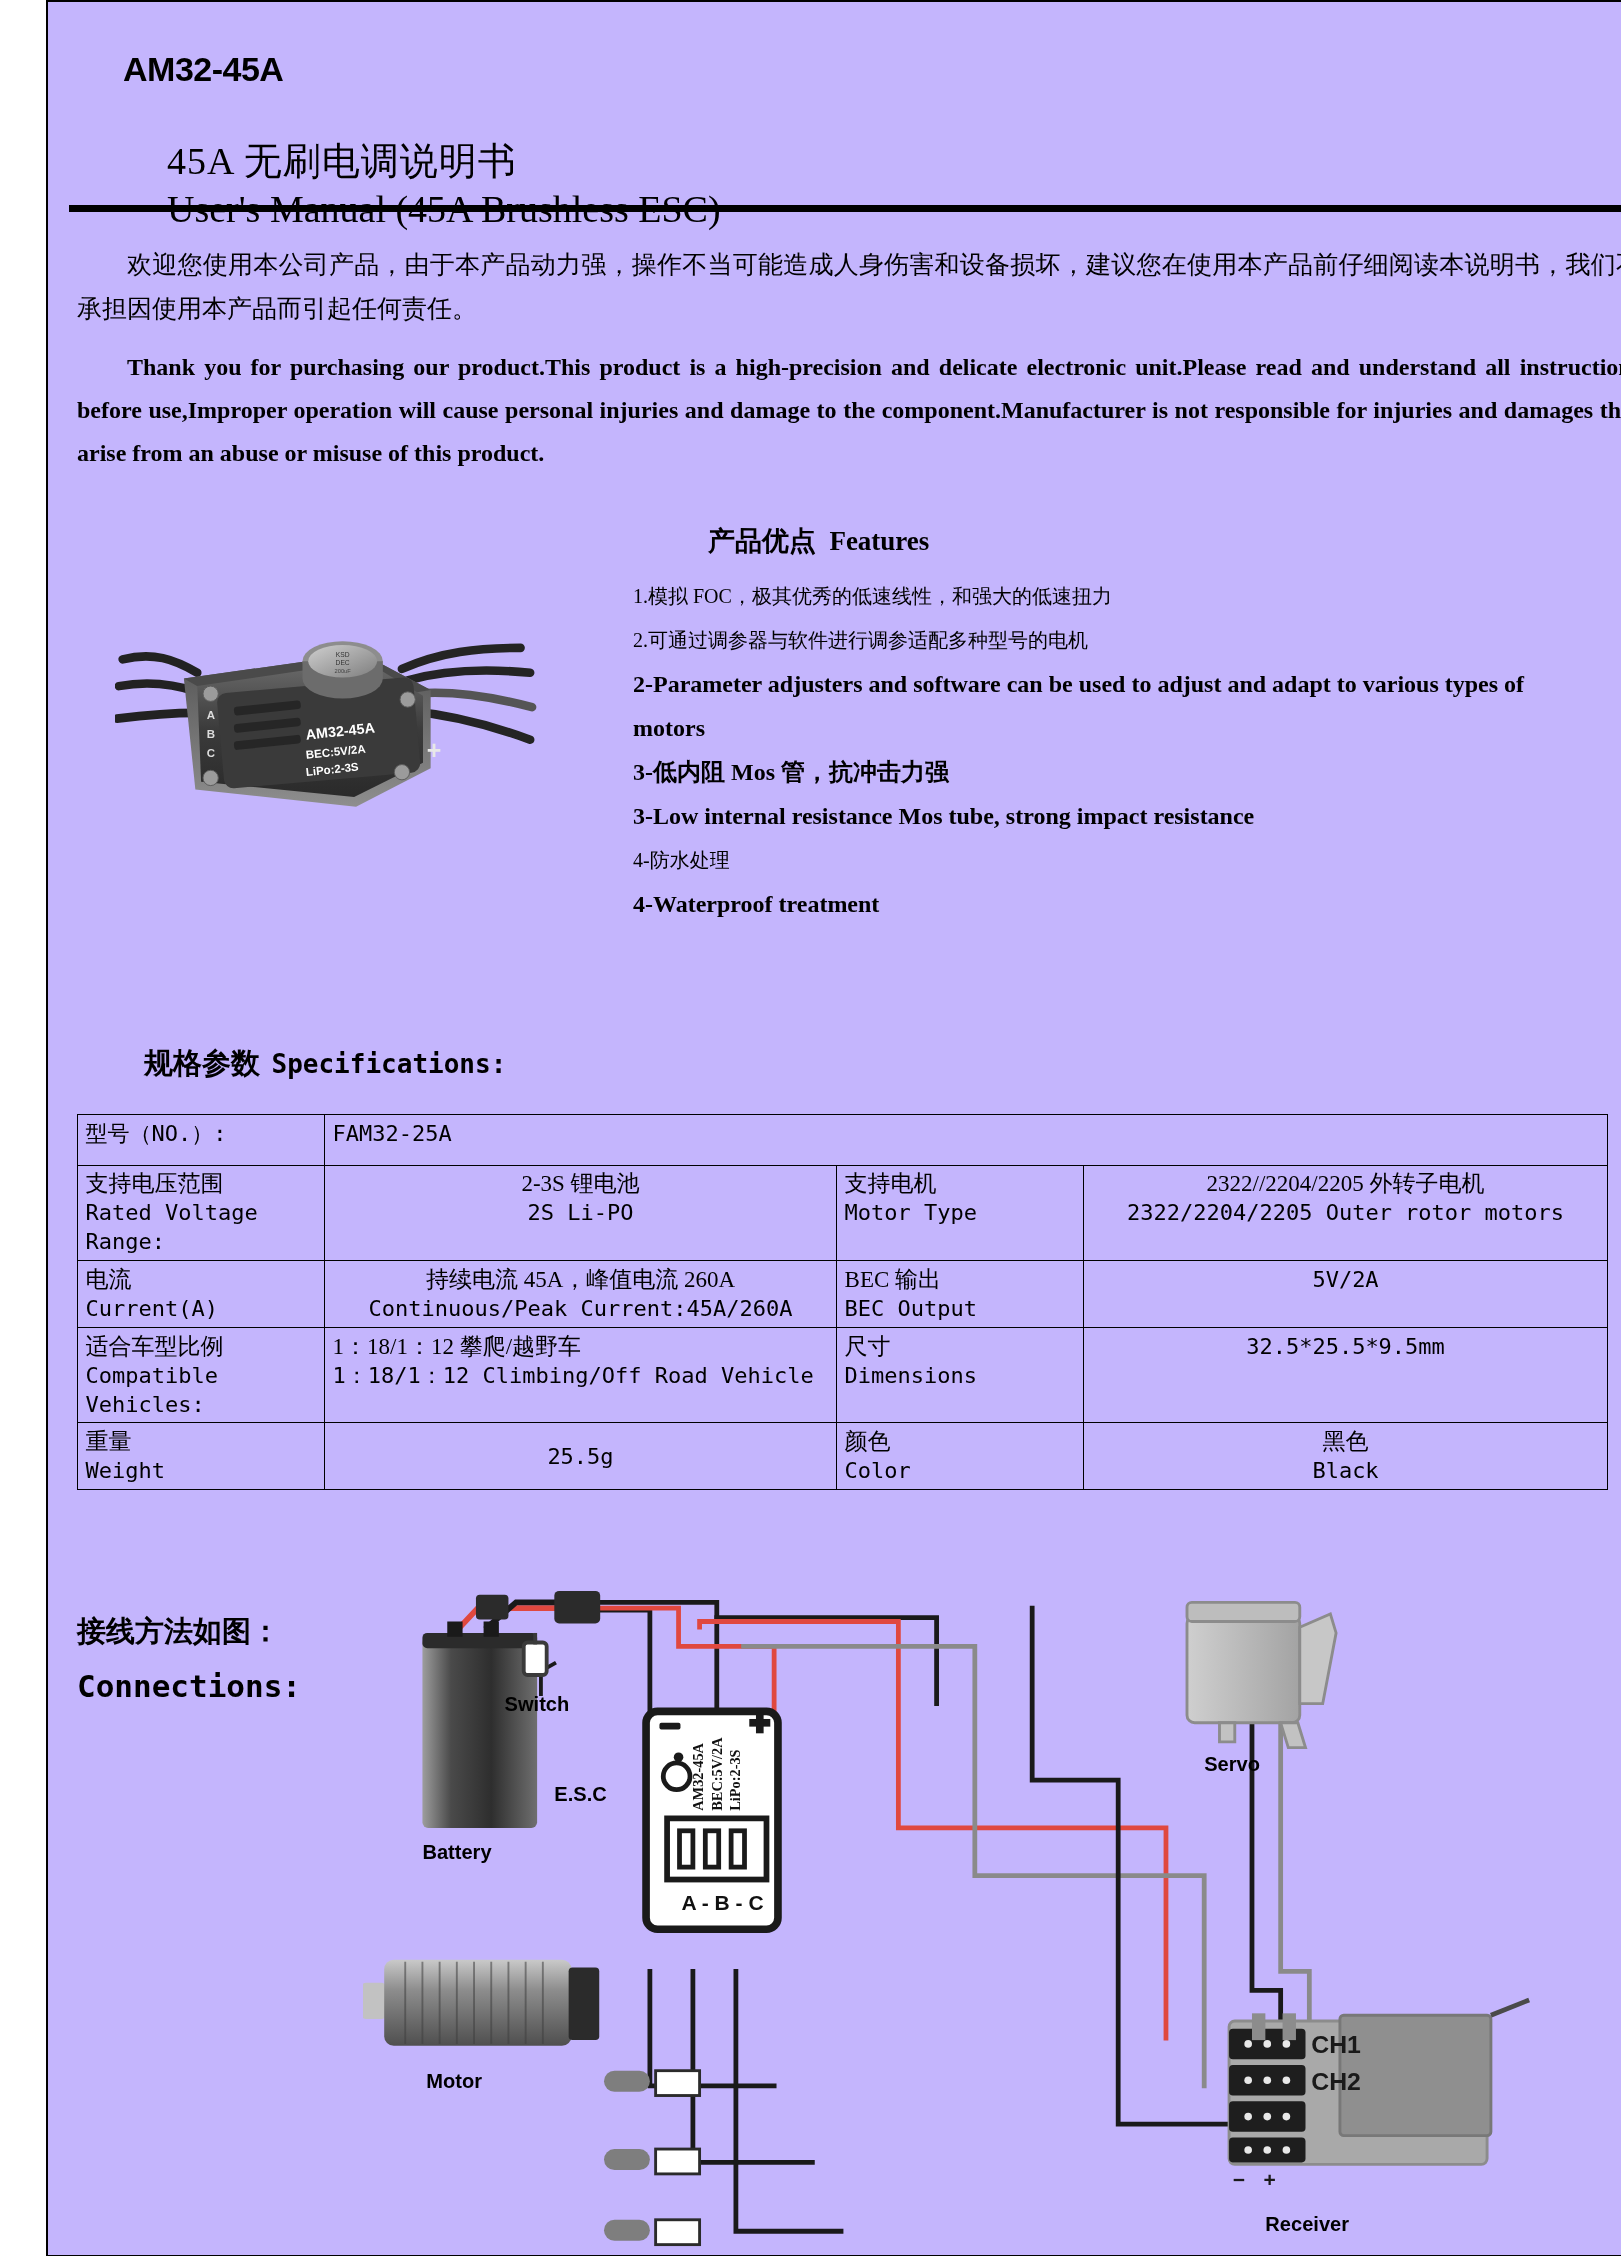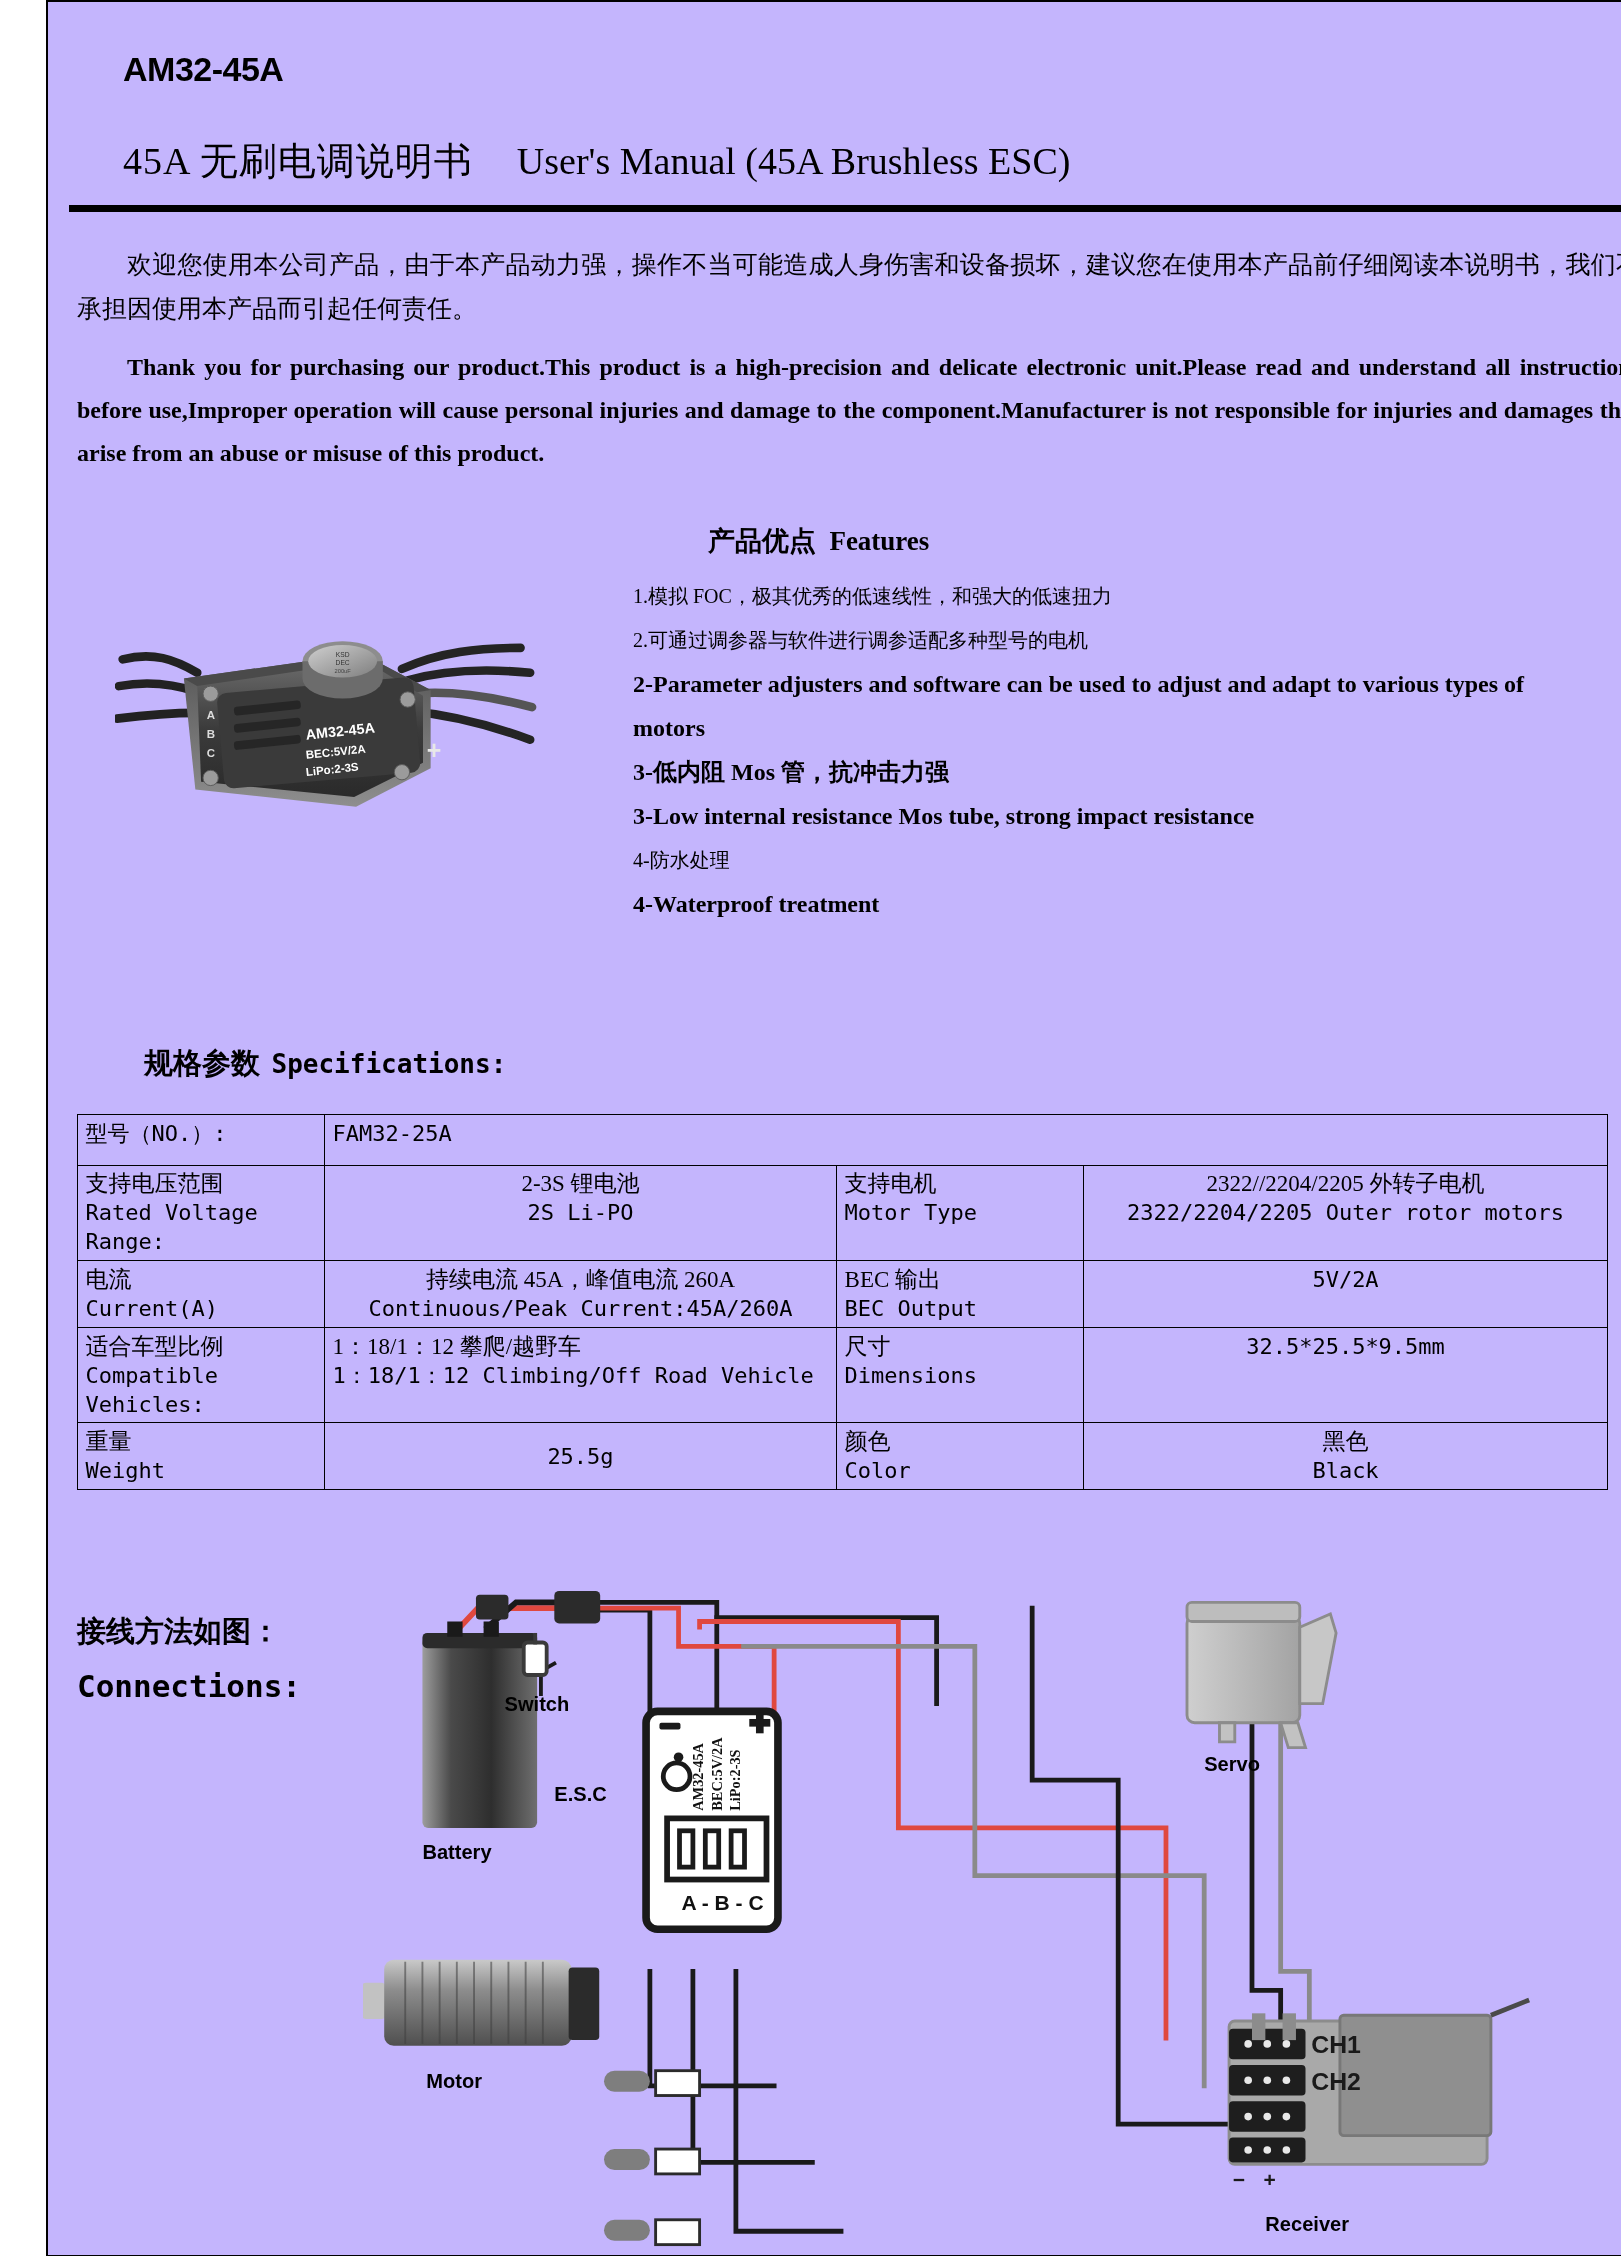--- a/index.html
+++ b/index.html
@@ -32,20 +32,21 @@
     font-size: 34px;
     letter-spacing: -0.5px;
   }
   .title-row {
     position: absolute;
     left: 75px;
     top: 134px;
     display: flex;
     align-items: baseline;
     white-space: nowrap;
+    flex-direction: column;
   }
   .title-cn {
     font-family: "Liberation Serif", serif;
     font-size: 38px;
     letter-spacing: 1px;
   }
   .title-en {
     font-family: "Liberation Serif", serif;
     font-size: 38px;
     margin-left: 44px;

